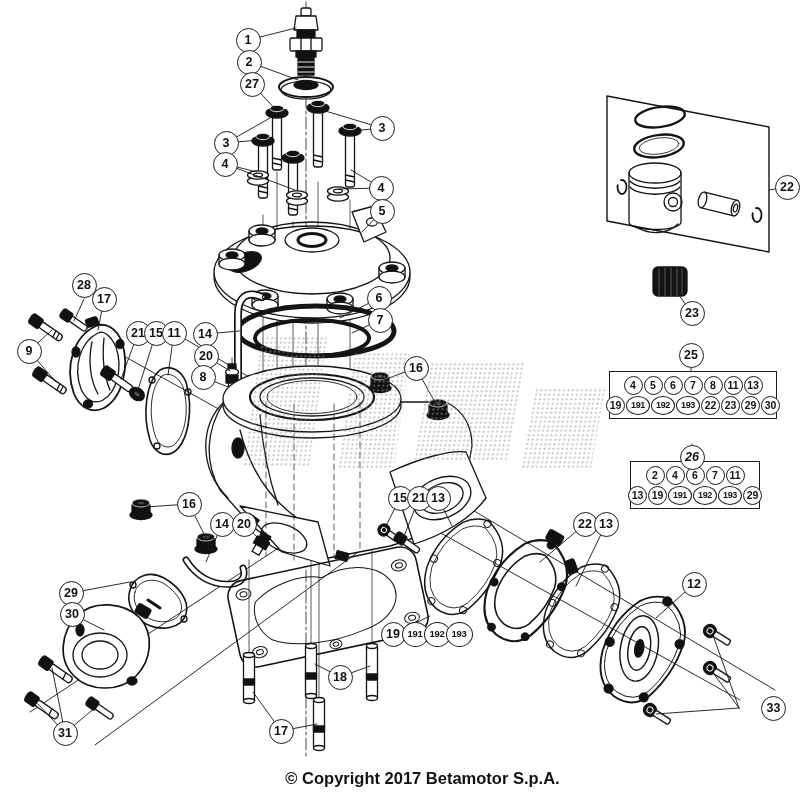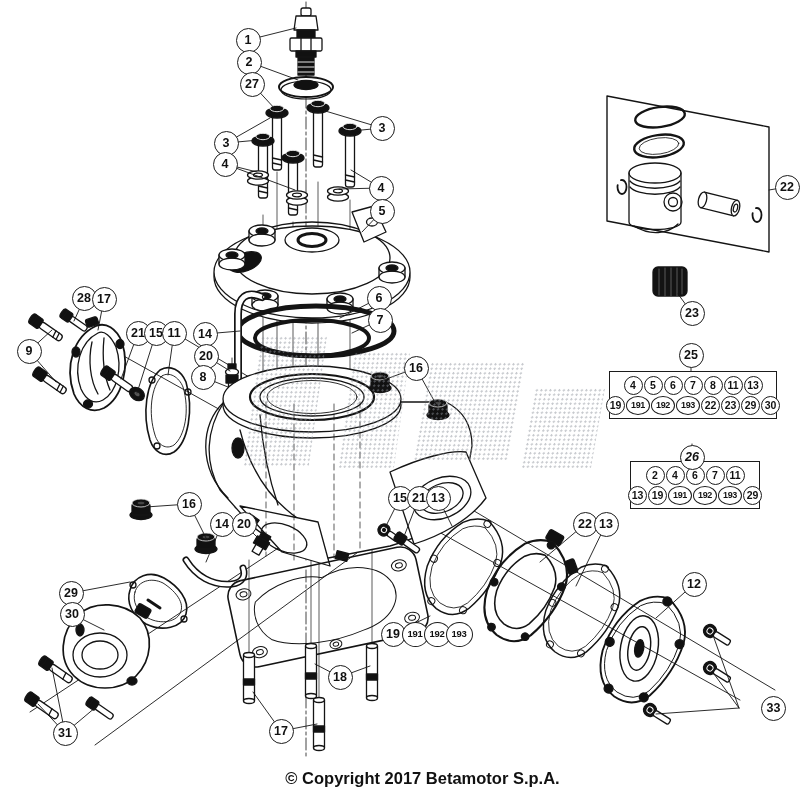--- a/index.html
+++ b/index.html
@@ -565,21 +565,21 @@
   <div id="callout-layer" style="position:absolute;left:0;top:0;width:800px;height:792px;">
       <div class="balloon" style="left: 235.5px; top: 27.5px; width: 25px; height: 25px;">1</div>
       <div class="balloon" style="left: 236.5px; top: 49.5px; width: 25px; height: 25px;">2</div>
       <div class="balloon" style="left: 239.5px; top: 71.5px; width: 25px; height: 25px;">27</div>
       <div class="balloon" style="left: 369.5px; top: 115.5px; width: 25px; height: 25px;">3</div>
       <div class="balloon" style="left: 213.5px; top: 130.5px; width: 25px; height: 25px;">3</div>
       <div class="balloon" style="left: 212.5px; top: 151.5px; width: 25px; height: 25px;">4</div>
       <div class="balloon" style="left: 368.5px; top: 175.5px; width: 25px; height: 25px;">4</div>
       <div class="balloon" style="left: 369.5px; top: 198.5px; width: 25px; height: 25px;">5</div>
       <div class="balloon" style="left: 774.5px; top: 174.5px; width: 25px; height: 25px;">22</div>
-      <div class="balloon" style="left: 71.5px; top: 286px; width: 25px; height: 25px;">28</div>
+      <div class="balloon" style="left: 71.5px; top: 273px; width: 25px; height: 25px;">28</div>
       <div class="balloon" style="left: 91.5px; top: 286.5px; width: 25px; height: 25px;">17</div>
       <div class="balloon" style="left: 366.5px; top: 285.5px; width: 25px; height: 25px;">6</div>
       <div class="balloon" style="left: 367.5px; top: 307.5px; width: 25px; height: 25px;">7</div>
       <div class="balloon" style="left: 679.5px; top: 300.5px; width: 25px; height: 25px;">23</div>
       <div class="balloon" style="left: 125.5px; top: 320.5px; width: 25px; height: 25px;">21</div>
       <div class="balloon" style="left: 143.5px; top: 320.5px; width: 25px; height: 25px;">15</div>
       <div class="balloon" style="left: 161.5px; top: 320.5px; width: 25px; height: 25px;">11</div>
       <div class="balloon" style="left: 192.5px; top: 321.5px; width: 25px; height: 25px;">14</div>
       <div class="balloon" style="left: 16.5px; top: 338.5px; width: 25px; height: 25px;">9</div>
       <div class="balloon" style="left: 678.5px; top: 342.5px; width: 25px; height: 25px; text-align: right;">25</div>

